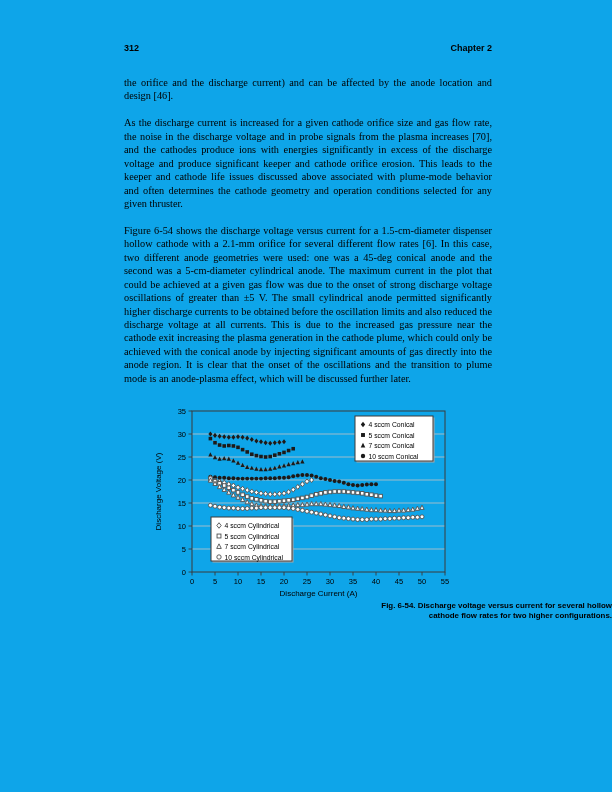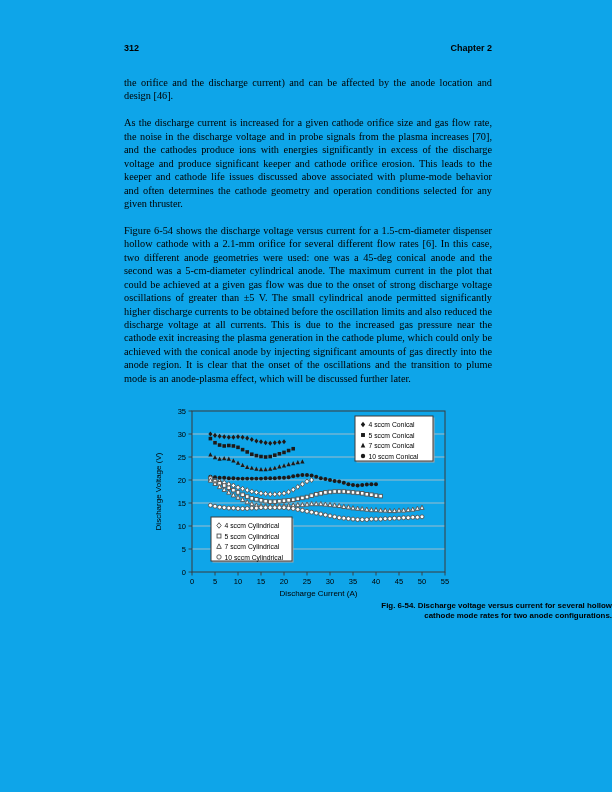--- a/index.html
+++ b/index.html
@@ -424,16 +424,16 @@
           <path d="M74 145.855L76.3 150.455L71.7 150.455Z" fill="#ffffff" stroke="#4f4f4f" stroke-width="0.9"></path>
           <text x="79.5" y="151.1" font-family="&quot;Liberation Sans&quot;, sans-serif" font-size="6.8" fill="#000000">7 sccm Cylindrical</text>
           <circle cx="74" cy="159" r="2.1849999999999996" fill="#ffffff" stroke="#4f4f4f" stroke-width="0.9"></circle>
           <text x="79.5" y="161.6" font-family="&quot;Liberation Sans&quot;, sans-serif" font-size="6.8" fill="#000000">10 sccm Cylindrical</text>
         </g>
       </svg>
   </div>
 
   <div class="figure-caption">
     <div>Fig. 6-54. Discharge voltage versus current for several hollow</div>
-    <div>cathode mode rates for two anode configurations.</div>
+    <div>cathode flow rates for two higher configurations.</div>
   </div>
 
 </div>
 
 </body></html>

